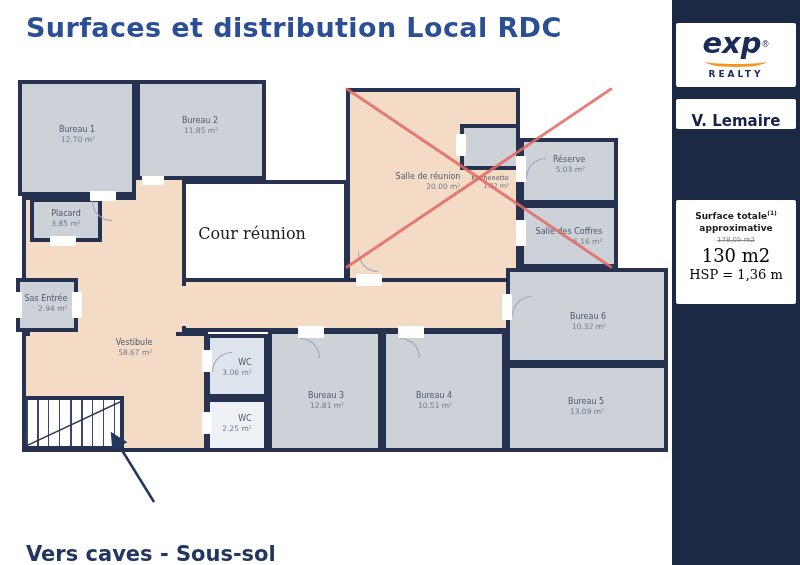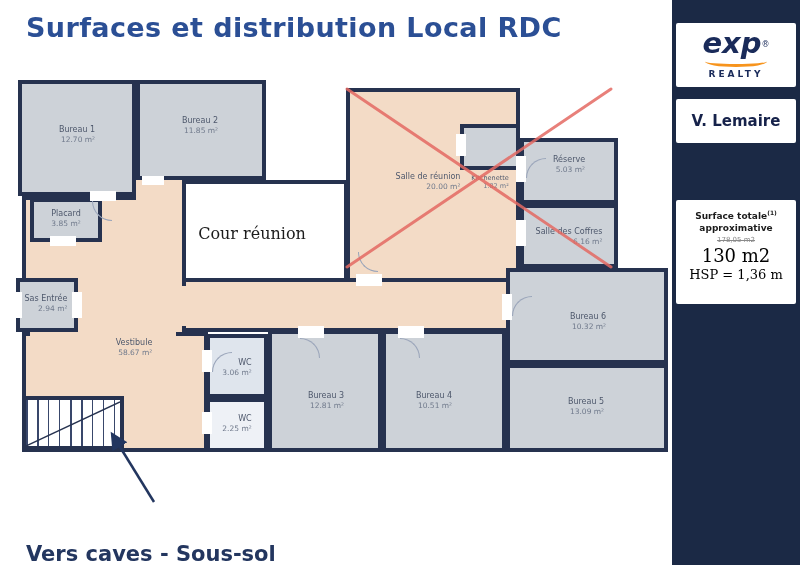--- a/index.html
+++ b/index.html
@@ -192,21 +192,21 @@
   <div class="sidebar">
 
     <div class="card" style="left:4px;top:3px;width:120px;height:64px;padding-top:6px;margin-top:20px;">
       <div>
         <span class="logoexp">exp</span><span class="logoreg">®</span>
       </div>
       <div class="swoosh"></div>
       <div class="logosub">REALTY</div>
     </div>
 
-    <div class="card" style="left:4px;top:99px;width:120px;height:44px;line-height:44px;">
+    <div class="card" style="left:4px;top:99px;width:120px;height:30px;line-height:44px;">
       <span class="agent">V.  Lemaire</span>
     </div>
 
     <div class="card" style="left:4px;top:200px;width:120px;height:104px;padding-top:9px;">
       <div class="surftitle">
         <span>Surface totale</span><sup style="font-size:6px">(1)</sup><br>
         <span>approximative</span>
       </div>
       <div class="struck">178,05 m2</div>
       <div class="bigval">130 m2</div>

